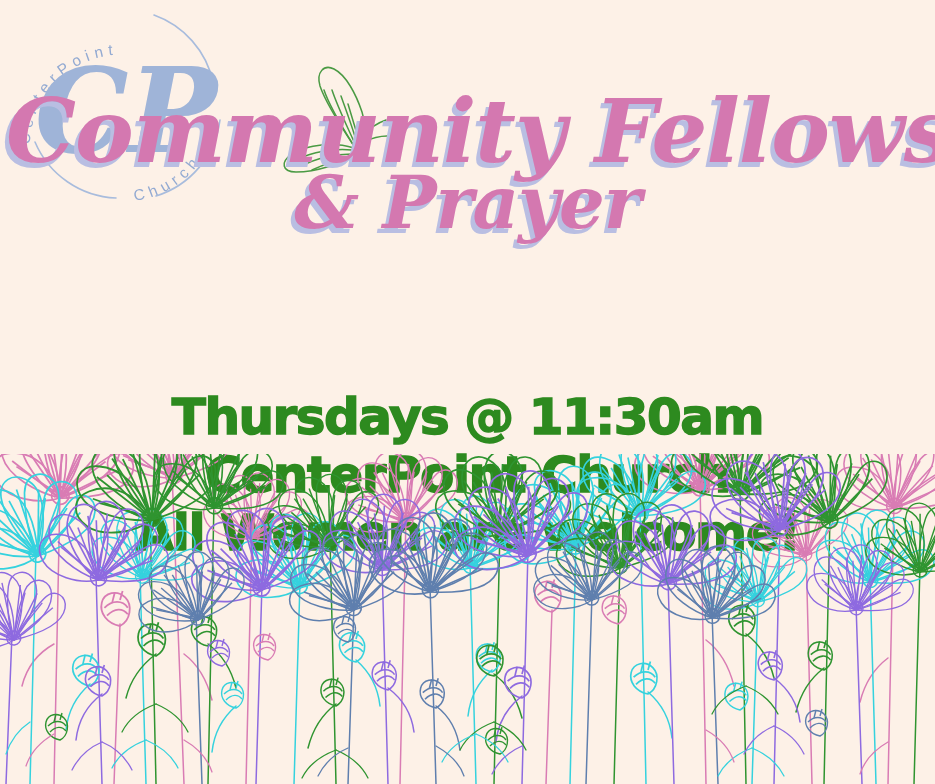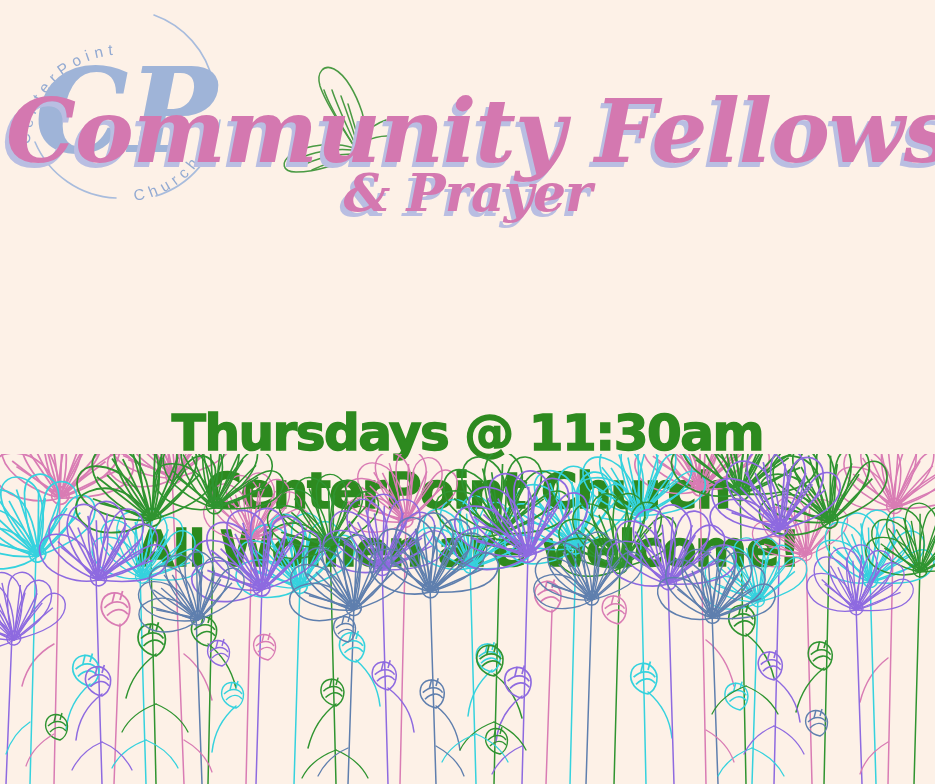--- a/index.html
+++ b/index.html
@@ -33,25 +33,25 @@
     font-style:italic;
     font-weight:bold;
     color:#d478b0;
     text-shadow:-4px 5px 0 #b9bee2;
     letter-spacing:-1px;
     white-space:nowrap;
     line-height:0.94;
   }
   #line-ladies{font-size:88px;padding-left:150px;}
   #line-community{font-size:88px;padding-left:6px;margin-top:-6px;}
-  #line-prayer{font-size:52px;padding-left:0px;margin-top:-4px;}
+  #line-prayer{font-size:72px;padding-left:0px;margin-top:-4px;}
 
   
   #info-block{
-    position:absolute;left:0;top:408px;width:935px;
+    position:absolute;left:0;top:392px;width:935px;
     text-align:center;
   }
   .info-line{
     display:block;
     color:#2d8a1f;
     font-family:"DejaVu Sans",sans-serif;
     font-weight:bold;
     letter-spacing:-1.5px;
     white-space:nowrap;
     line-height:1.0;

